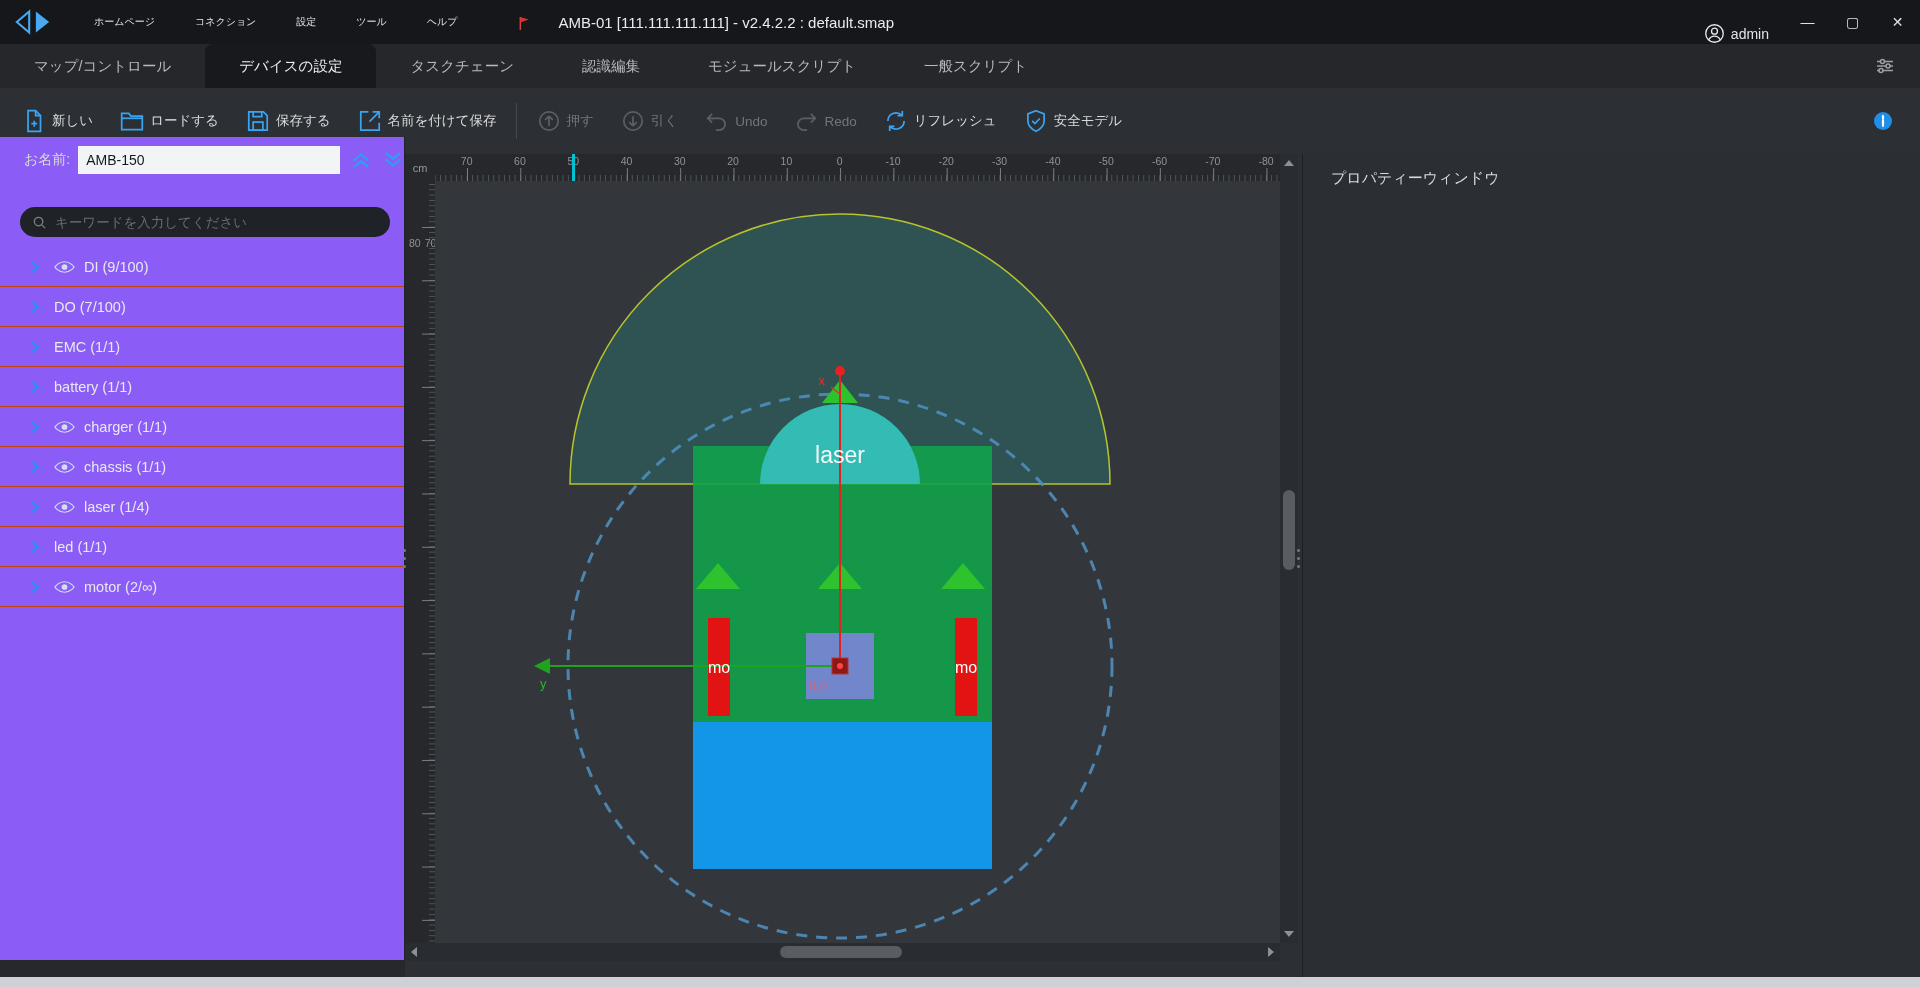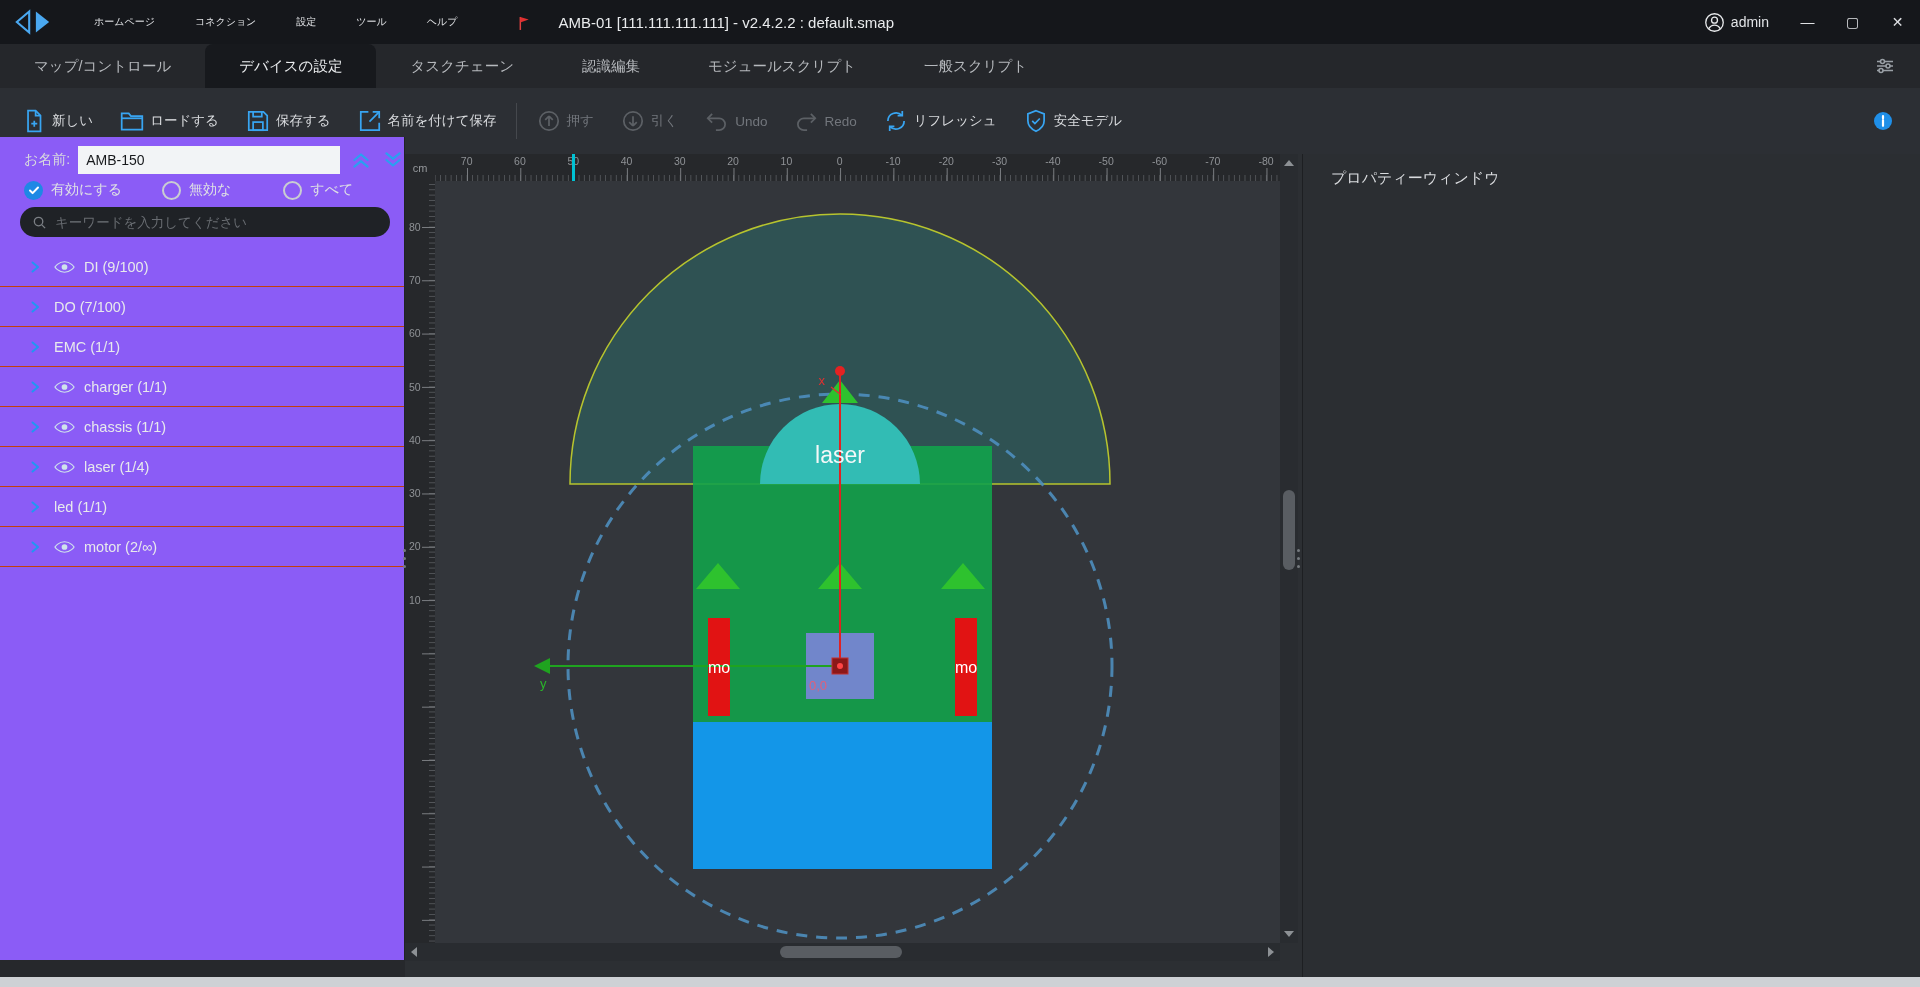--- a/index.html
+++ b/index.html
@@ -6,21 +6,21 @@
 body{font-family:"Liberation Sans","DejaVu Sans",sans-serif;background:#0e1012}
 #app{position:relative;width:1920px;height:987px;background:#26282c;overflow:hidden;color:#dcdee1}
 
 
 .titlebar{position:absolute;left:0;top:0;width:1920px;height:44px;background:#15171b;display:flex;align-items:center}
 .logo{margin-left:14px;flex:0 0 auto}
 .menu{display:flex;margin-left:22px}
 .menu-item{padding:0 20px;font-size:10px;color:#e2e4e7;line-height:44px;cursor:default}
 .doc{display:flex;align-items:flex-end;margin-left:40px;gap:28px}
 .doc-title{font-size:15px;color:#e9ebed}
-.tb-right{margin-left:auto;display:flex;align-items:center;height:100%}
+.tb-right{margin-left:auto;display:flex;align-items:flex-end;height:100%}
 .user{display:flex;align-items:center;gap:6px;margin-right:16px}
 .user-name{font-size:14px;color:#e2e4e7}
 .winbtn{width:45px;height:44px;display:flex;align-items:center;justify-content:center;font-size:14px;color:#dfe1e4;cursor:default}
 
 
 .tabbar{position:absolute;top:44px;left:0;width:1920px;height:44px;background:#25272b;display:flex;align-items:center}
 .tab{height:44px;display:flex;align-items:center;justify-content:center;padding:0 34px;font-size:14.5px;color:#b6b9bd;cursor:default;white-space:nowrap}
 .tab.active{background:#17191d;color:#eceef0;border-radius:8px 8px 0 0}
 .tabbar-right{margin-left:auto;margin-right:24px;display:flex;align-items:center}
 
@@ -62,21 +62,21 @@
 .ruler-corner{position:absolute;left:0;top:0;width:30px;height:27px;background:#26282b;color:#95989c;font-size:11px;display:flex;align-items:center;justify-content:center}
 .hruler{position:absolute;left:30px;top:0;width:845px;height:27px;background-color:#26282b;overflow:hidden;
   background-image:linear-gradient(to right,#7a7d81 0,#7a7d81 1px,transparent 1px),linear-gradient(to right,#53565a 0,#53565a 1px,transparent 1px);
   background-size:53.3px 13px,5.33px 6px;background-repeat:repeat-x,repeat-x;background-position:left 32px bottom 0px,left 5px bottom 0px}
 .hruler-labels{position:absolute;left:0;top:1px;display:flex;padding-left:5px}
 .hruler-labels span{width:53.3px;text-align:center;font-size:10.5px;color:#8f9296}
 .cursor-marker{position:absolute;left:137px;top:0;width:3px;height:27px;background:#00c2d4}
 .vruler{position:absolute;left:0;top:27px;width:30px;height:762px;background-color:#26282b;overflow:hidden;
   background-image:linear-gradient(to bottom,#7a7d81 0,#7a7d81 1px,transparent 1px),linear-gradient(to bottom,#53565a 0,#53565a 1px,transparent 1px);
   background-size:13px 53.3px,6px 5.33px;background-repeat:repeat-y,repeat-y;background-position:right 0px top 46px,right 0px top 3px}
-.vruler-labels{position:absolute;left:0;top:0;width:100%;display:flex;flex-direction:column;padding-top:19px}
+.vruler-labels{position:absolute;left:0;top:16px;width:100%;display:flex;padding-top:19px}
 .vruler-labels span{height:53.3px;display:flex;align-items:center;justify-content:flex-start;padding-left:4px;font-size:10.5px;color:#8f9296}
 .draw-area{position:absolute;left:30px;top:27px;width:845px;height:762px;background:#33363b}
 .model-svg text{font-family:"Liberation Sans","DejaVu Sans",sans-serif}
 .vscroll{position:absolute;left:875px;top:0;width:18px;height:789px;background:#292c30}
 .vthumb{position:absolute;left:3px;top:336px;width:12px;height:80px;background:#595d62;border-radius:6px;cursor:pointer}
 .hscroll{position:absolute;left:0;top:789px;width:875px;height:18px;background:#292c30}
 .hthumb{position:absolute;left:375px;top:3px;width:122px;height:12px;background:#595d62;border-radius:6px;cursor:pointer}
 .sa{position:absolute;width:18px;height:18px;display:flex;align-items:center;justify-content:center;cursor:pointer}
 .tri-up{width:0;height:0;border-left:5px solid transparent;border-right:5px solid transparent;border-bottom:6px solid #8d9195}
 .tri-down{width:0;height:0;border-left:5px solid transparent;border-right:5px solid transparent;border-top:6px solid #8d9195}
@@ -241,38 +241,20 @@
             <path d="M4 10l6-5 6 5M4 16l6-5 6 5"></path>
           </svg>
         </span>
         <span class="icon-btn">
           <svg width="22" height="22" viewBox="0 0 20 20" fill="none" stroke="#2aa0f0" stroke-width="2" stroke-linecap="round" stroke-linejoin="round">
             <path d="M4 4l6 5 6-5M4 10l6 5 6-5"></path>
           </svg>
         </span>
       </div>
     </div>
-    <div class="filter-row">
-      <span class="radio-item r1">
-        <span class="radio checked">
-          <svg width="12" height="12" viewBox="0 0 12 12" fill="none" stroke="#fff" stroke-width="2" stroke-linecap="round" stroke-linejoin="round">
-              <path d="M2 6.5l2.6 2.6L10 3.5"></path>
-            </svg>
-        </span>
-        <span class="radio-label">有効にする</span>
-      </span>
-      <span class="radio-item r2">
-        <span class="radio"></span>
-        <span class="radio-label">無効な</span>
-      </span>
-      <span class="radio-item">
-        <span class="radio"></span>
-        <span class="radio-label">すべて</span>
-      </span>
-    </div>
     <div class="search-row">
       <svg width="15" height="15" viewBox="0 0 16 16" fill="none" stroke="#7b7f84" stroke-width="1.4">
         <circle cx="7" cy="7" r="4.5"></circle>
           <path d="M10.5 10.5L14 14"></path>
       </svg>
       <input class="search-input" placeholder="キーワードを入力してください" style="">
     </div>
     <div class="tree">
       <div class="tree-row">
         <svg class="tree-chevron" width="14" height="14" viewBox="0 0 14 14" fill="none" stroke="#2196f3" stroke-width="2" stroke-linecap="round" stroke-linejoin="round">
@@ -288,20 +270,26 @@
         <svg class="tree-chevron" width="14" height="14" viewBox="0 0 14 14" fill="none" stroke="#2196f3" stroke-width="2" stroke-linecap="round" stroke-linejoin="round">
             <path d="M4.5 2.5L10 7l-5.5 4.5"></path>
           </svg>
         <span class="tree-label">DO (7/100)</span>
       </div>
       <div class="tree-row">
         <svg class="tree-chevron" width="14" height="14" viewBox="0 0 14 14" fill="none" stroke="#2196f3" stroke-width="2" stroke-linecap="round" stroke-linejoin="round">
             <path d="M4.5 2.5L10 7l-5.5 4.5"></path>
           </svg>
         <span class="tree-label">EMC (1/1)</span>
+      </div>
+      <div class="tree-row">
+        <svg class="tree-chevron" width="14" height="14" viewBox="0 0 14 14" fill="none" stroke="#2196f3" stroke-width="2" stroke-linecap="round" stroke-linejoin="round">
+            <path d="M4.5 2.5L10 7l-5.5 4.5"></path>
+          </svg>
+        <span class="tree-label">battery (1/1)</span>
       </div>
       <div class="tree-row">
         <svg class="tree-chevron" width="14" height="14" viewBox="0 0 14 14" fill="none" stroke="#2196f3" stroke-width="2" stroke-linecap="round" stroke-linejoin="round">
             <path d="M4.5 2.5L10 7l-5.5 4.5"></path>
           </svg>
         <svg class="tree-eye" width="21" height="14" viewBox="0 0 22 14">
             <path d="M1 7s3.5-5.5 10-5.5S21 7 21 7s-3.5 5.5-10 5.5S1 7 1 7z" fill="none" stroke="#cfe2ec" stroke-width="1.3"></path>
             <circle cx="11" cy="7" r="3" fill="#cfe2ec"></circle>
           </svg>
         <span class="tree-label">charger (1/1)</span>

